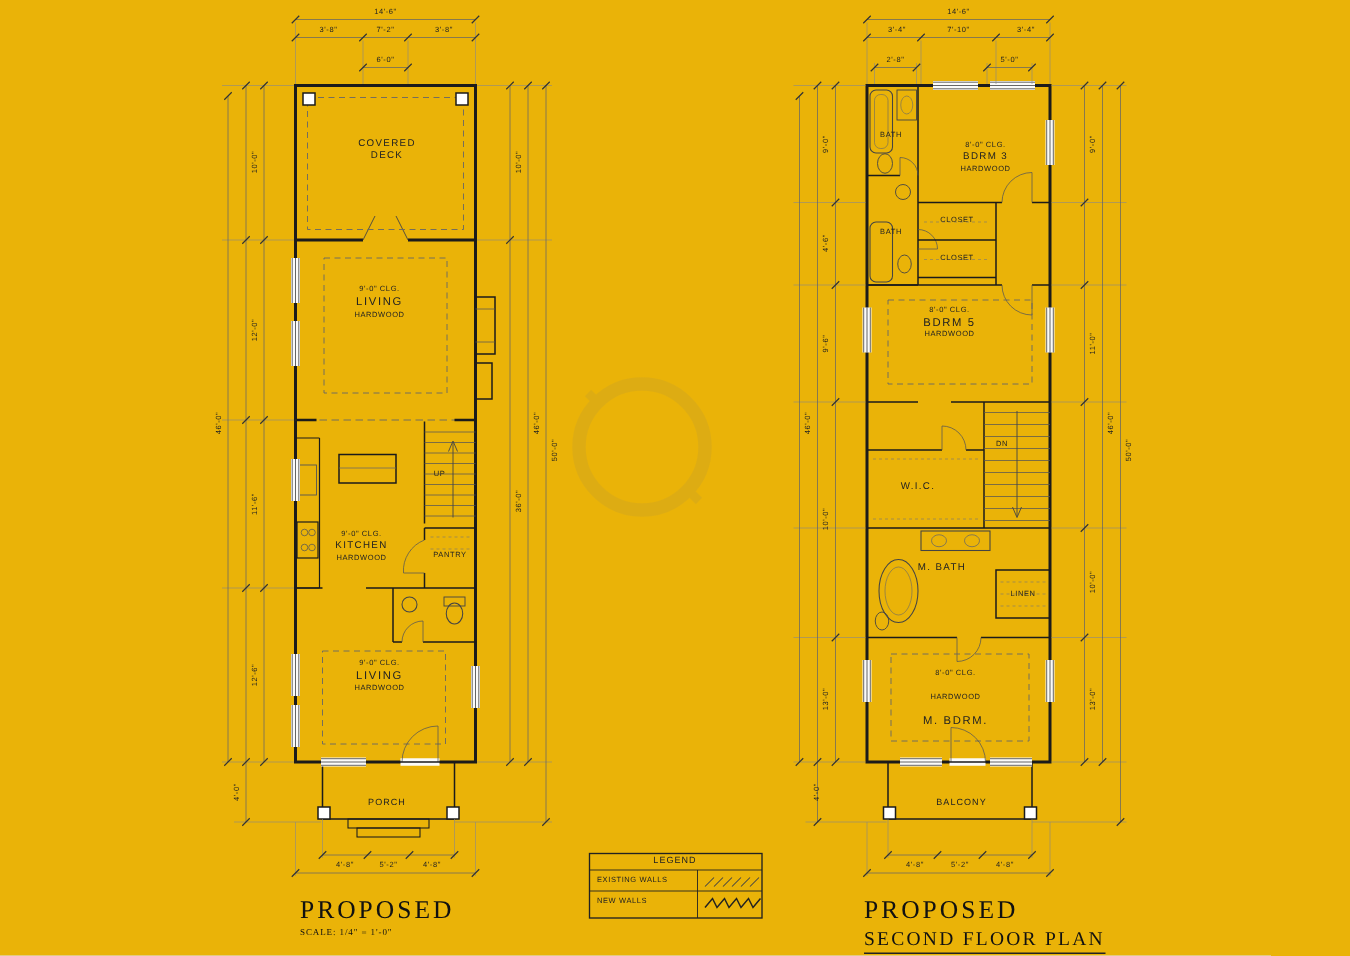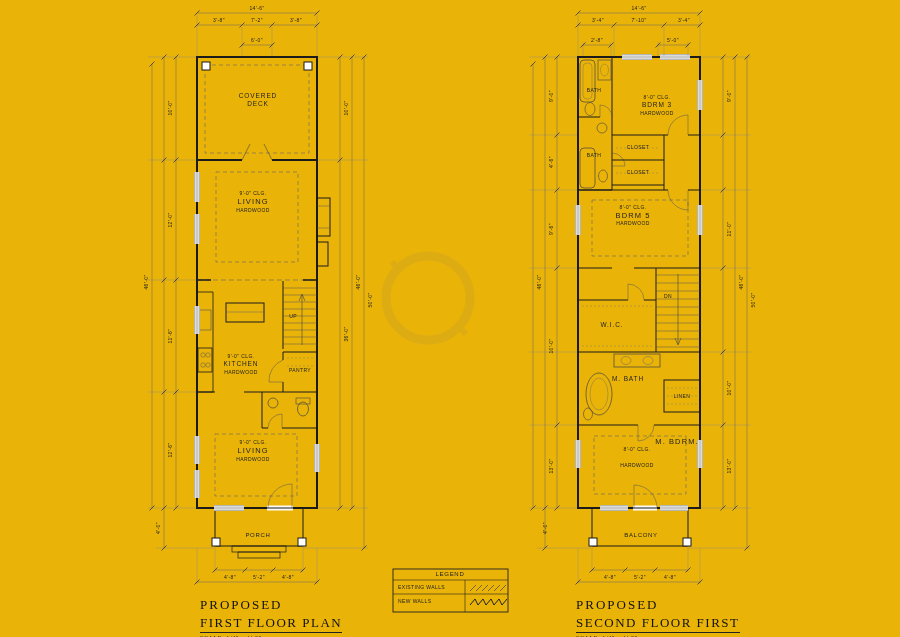--- a/index.html
+++ b/index.html
@@ -10,21 +10,21 @@
   .t{position:absolute;transform:translate(-50%,-50%);white-space:nowrap;text-align:center;
      letter-spacing:.4px;color:#222;line-height:1.2;}
   .r90{transform:translate(-50%,-50%) rotate(-90deg);}
   .s4{font-size:5px;}
   .s5{font-size:6px;letter-spacing:.7px;}
   .s6{font-size:6.5px;letter-spacing:.9px;}
   .s7{font-size:7.5px;letter-spacing:1.1px;}
   .wrap{white-space:normal;width:48px;}
   .tl{position:absolute;font-size:5px;letter-spacing:.4px;color:#222;}
   .title-block{position:absolute;font-family:"Liberation Serif",serif;color:#111;}
-  .title-block .l1{font-size:13px;letter-spacing:2px;}
+  .title-block .l1{font-size:17px;letter-spacing:2px;}
   .title-block .l2{font-size:13px;letter-spacing:1.5px;border-bottom:1.4px solid #222;
                    padding-bottom:1px;display:inline-block;}
   .title-block .l3{font-size:6px;letter-spacing:.6px;margin-top:2px;}
   svg{position:absolute;left:0;top:0;}
 </style>
 </head>
 <body>
 
 <div class="page">
 
@@ -300,21 +300,21 @@
 <div class="t s4" style="left:594px;top:155px;">BATH</div>
 <div class="t s4" style="left:638px;top:147px;">CLOSET</div>
 <div class="t s4" style="left:638px;top:172px;">CLOSET</div>
 <div class="t s4" style="left:633px;top:207px;">8'-0" CLG.</div>
 <div class="t s7" style="left:633px;top:215px;">BDRM 5</div>
 <div class="t s4" style="left:633px;top:223px;">HARDWOOD</div>
 <div class="t s6" style="left:612px;top:325px;">W.I.C.</div>
 <div class="t s6" style="left:628px;top:379px;">M. BATH</div>
 <div class="t s4" style="left:682px;top:396px;">LINEN</div>
 <div class="t s4" style="left:637px;top:449px;">8'-0" CLG.</div>
-<div class="t s7" style="left:637px;top:441px;margin-left:40px;">M. BDRM.</div>
+<div class="t s7" style="left:637px;top:480px;">M. BDRM.</div>
 <div class="t s4" style="left:637px;top:465px;">HARDWOOD</div>
 <div class="t s5" style="left:641px;top:536px;">BALCONY</div>
 <div class="t s4" style="left:668px;top:296px;">DN</div>
 
 <div class="t s4" style="left:598px;top:20px;">3'-4"</div>
 <div class="t s4" style="left:639px;top:20px;">7'-10"</div>
 <div class="t s4" style="left:684px;top:20px;">3'-4"</div>
 <div class="t s4" style="left:639px;top:8px;">14'-6"</div>
 <div class="t s4" style="left:597px;top:40px;">2'-8"</div>
 <div class="t s4" style="left:673px;top:40px;">5'-0"</div>
@@ -334,22 +334,21 @@
 <div class="t s4" style="left:610px;top:577px;">4'-8"</div>
 <div class="t s4" style="left:640px;top:577px;">5'-2"</div>
 <div class="t s4" style="left:670px;top:577px;">4'-8"</div>
 
 <div class="t s5" style="left:450px;top:575px;">LEGEND</div>
 <div class="tl" style="left:398px;top:584px;">EXISTING WALLS</div>
 <div class="tl" style="left:398px;top:598px;">NEW WALLS</div>
 
 <div class="title-block" style="left:200px;top:597px;">
   <div class="l1">PROPOSED</div>
-  <div class="l2">FIRST FLOOR PLAN</div>
   <div class="l3">SCALE: 1/4" = 1'-0"</div>
 </div>
 <div class="title-block" style="left:576px;top:597px;">
   <div class="l1">PROPOSED</div>
-  <div class="l2">SECOND FLOOR FIRST</div>
+  <div class="l2">SECOND FLOOR PLAN</div>
   <div class="l3">SCALE: 1/4" = 1'-0"</div>
 </div>
 
 </div>
 
 </body></html>

